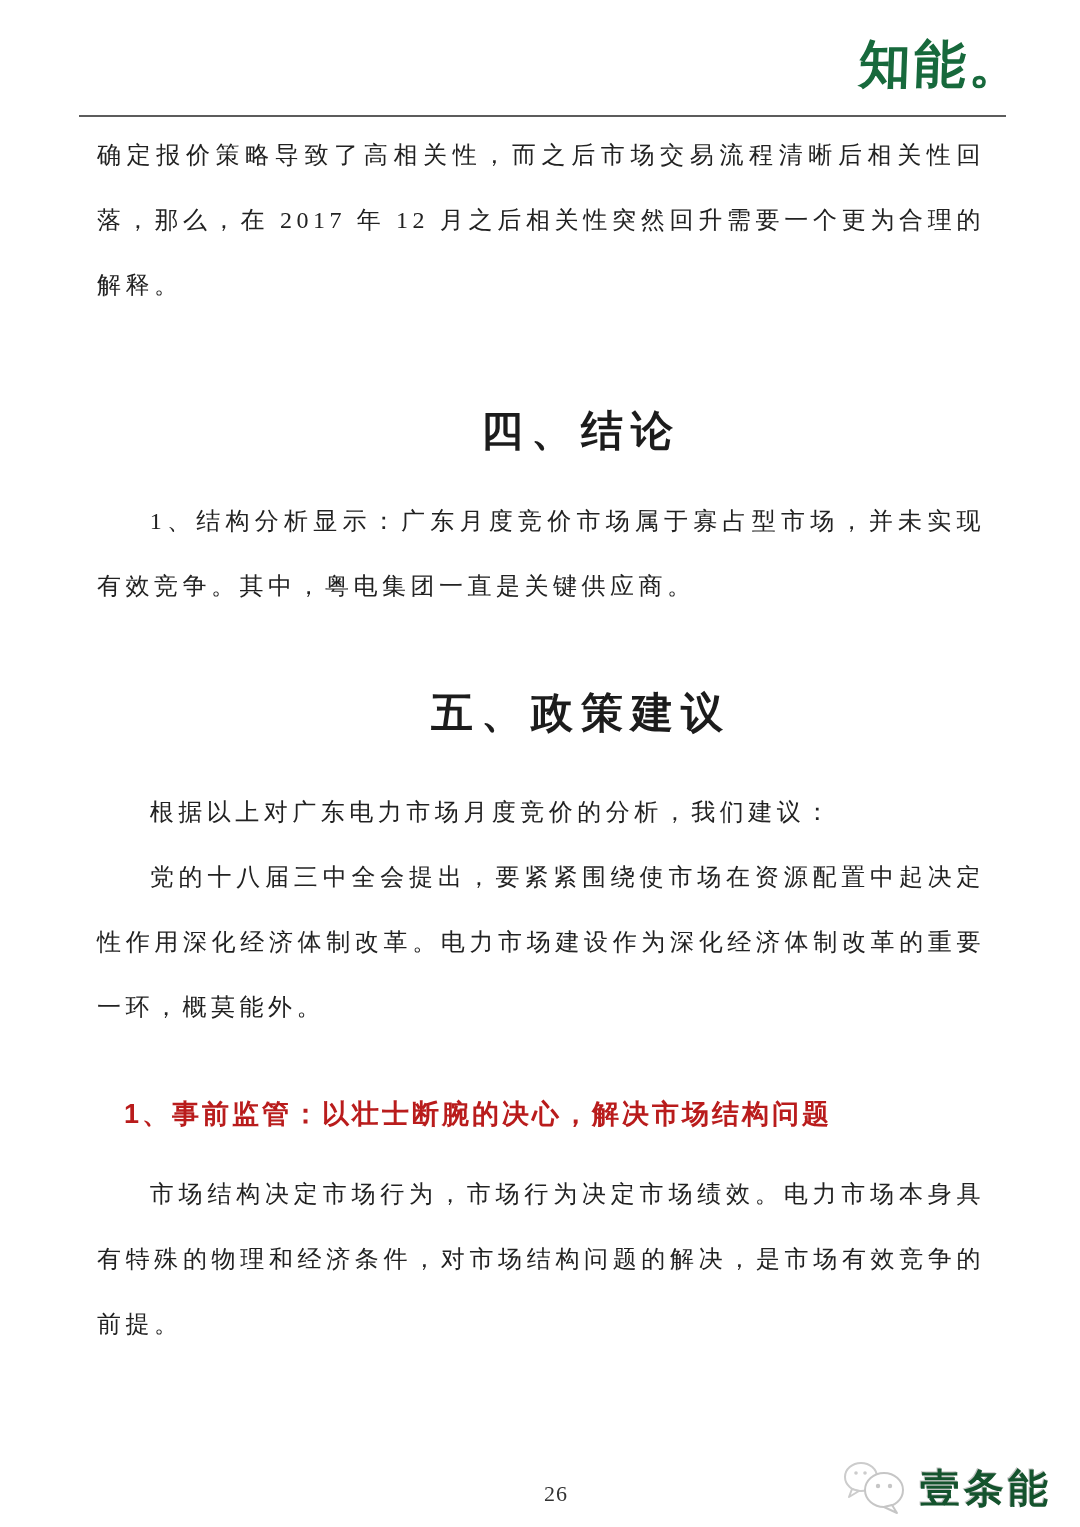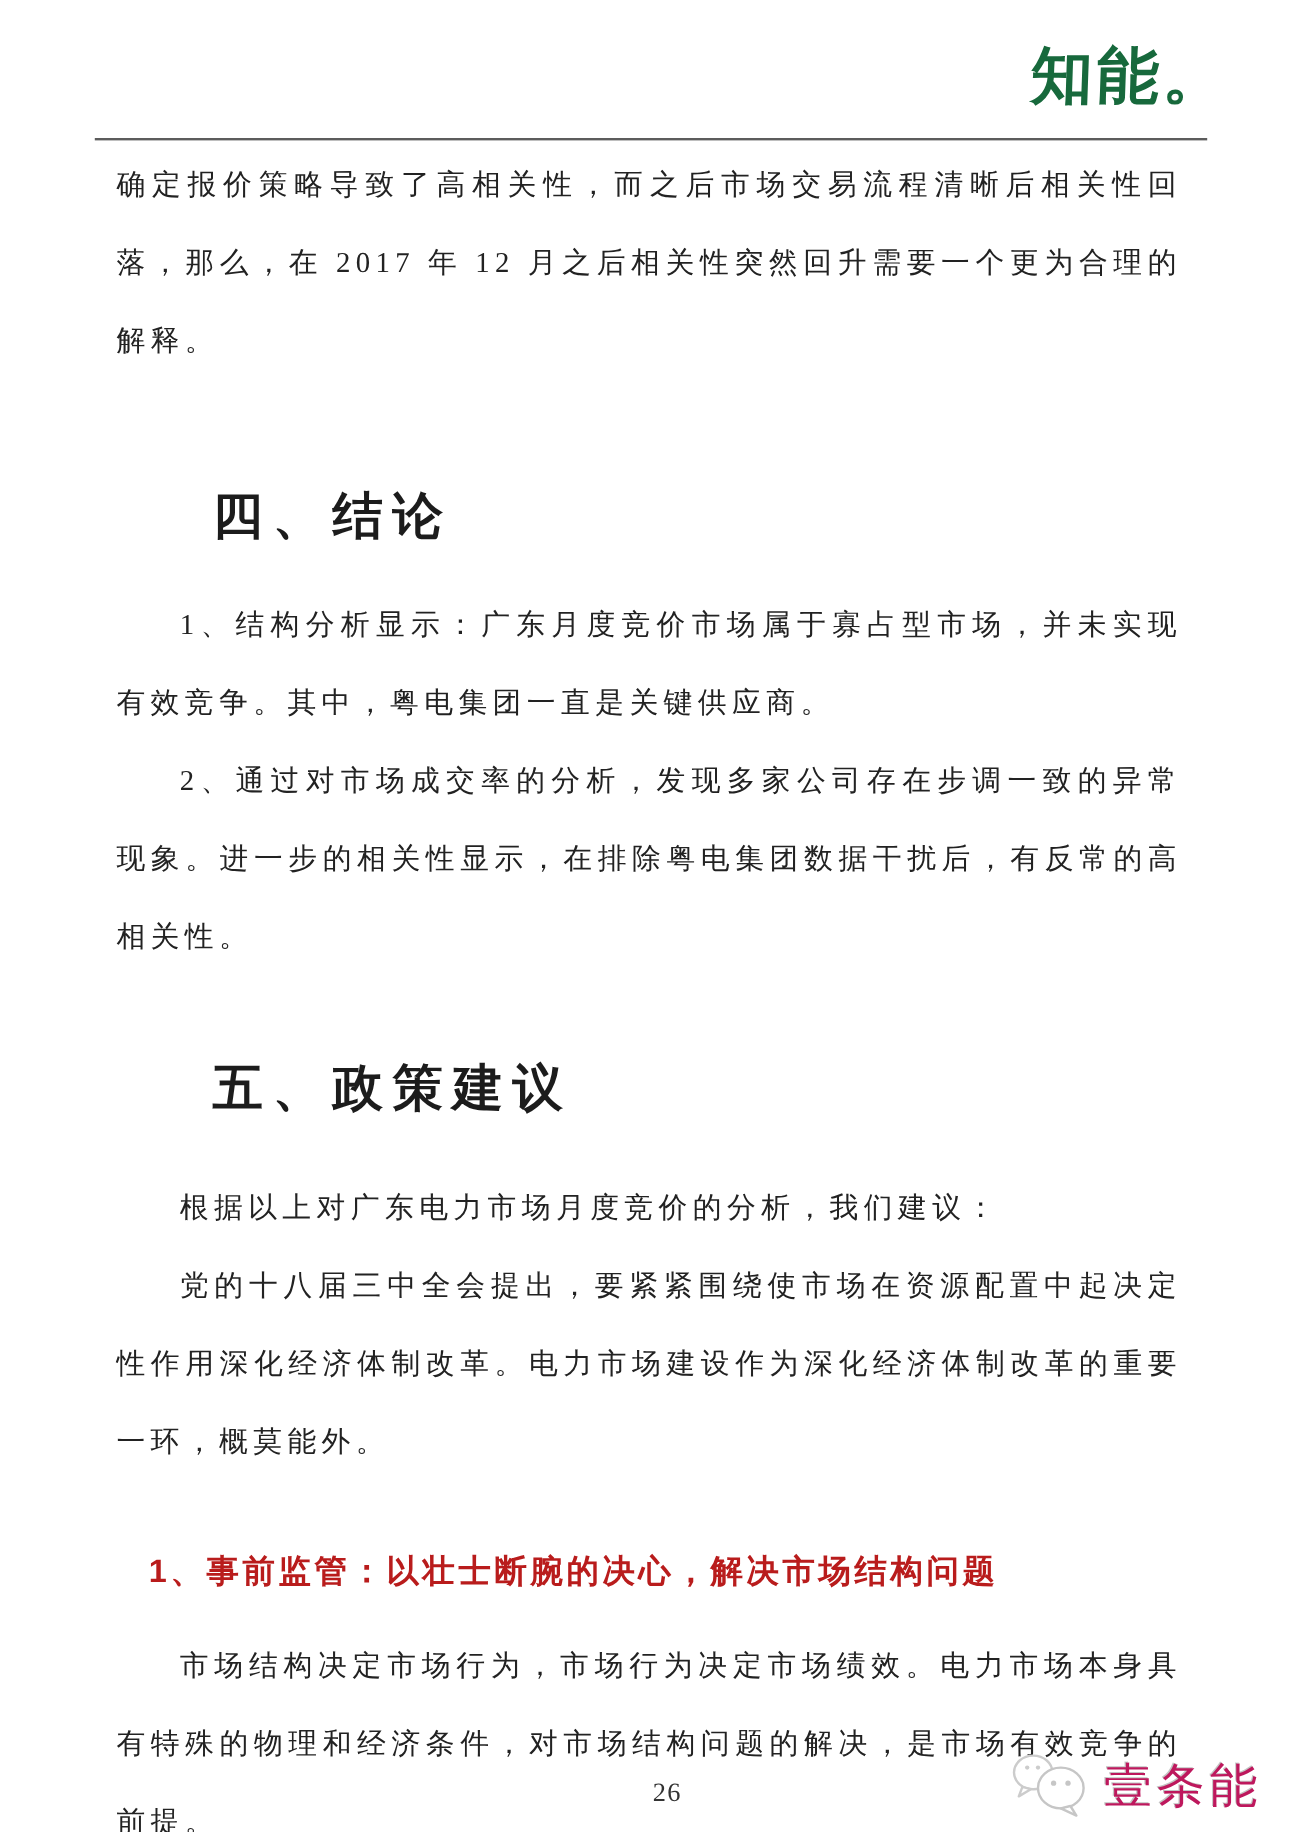--- a/index.html
+++ b/index.html
@@ -50,21 +50,21 @@
   .content p { margin: 0; text-indent: 2.2em; }
   .content p.no-indent { text-indent: 0; }
 
   .section-heading {
     margin: 0;
     padding-left: 80px;           
     font-size: 42px;
     font-weight: bold;
     letter-spacing: 8px;
     line-height: 60px;
-    text-align: left;
+    text-align: center;
     text-indent: 0;
     color: #1c1c1c;
   }
   .heading-conclusion { margin-top: 83px;  margin-bottom: 28px; }
   .heading-policy     { margin-top: 64px; margin-bottom: 37px; }
 
   .sub-heading {
     margin: 42px 0 15px 0;
     font-family: "Liberation Sans", "DejaVu Sans", sans-serif;
     font-size: 27px;
@@ -92,45 +92,44 @@
     position: absolute;
     right: 28px;
     bottom: 8px;
     display: flex;
     align-items: center;
     gap: 6px;
   }
   .watermark-icon { width: 74px; height: 62px; }
   .watermark-text {
     font-family: "Liberation Sans", "DejaVu Sans", sans-serif;
-    font-weight: normal;
+    font-weight: bold;
     font-size: 40px;
     letter-spacing: 4px;
-    color: #be185d;
+    color: #14532d;
     text-shadow: -1px -1px 0 #c3c3c3, 1px 1px 0 #ffffff;
   }
 </style>
 </head>
 <body>
 
 <div class="page">
 
   <div class="logo">知能。</div>
 
   <div class="header-rule"></div>
 
   <div class="content">
 
     <p class="no-indent">确定报价策略导致了高相关性，而之后市场交易流程清晰后相关性回落，那么，在 2017 年 12 月之后相关性突然回升需要一个更为合理的解释。</p>
 
     <h2 class="section-heading heading-conclusion">四、结论</h2>
 
     <p>1、结构分析显示：广东月度竞价市场属于寡占型市场，并未实现有效竞争。其中，粤电集团一直是关键供应商。</p>
 
-    <p>2、通过对市场成交率的分析，发现多家公司存在步调一致的异常现象。进一步的相关性显示，在排除粤电集团数据干扰后，有反常的高相关性。</p>
 
     <h2 class="section-heading heading-policy">五、政策建议</h2>
 
     <p>根据以上对广东电力市场月度竞价的分析，我们建议：</p>
 
     <p>党的十八届三中全会提出，要紧紧围绕使市场在资源配置中起决定性作用深化经济体制改革。电力市场建设作为深化经济体制改革的重要一环，概莫能外。</p>
 
     <h3 class="sub-heading">1、事前监管：以壮士断腕的决心，解决市场结构问题</h3>
 
     <p>市场结构决定市场行为，市场行为决定市场绩效。电力市场本身具有特殊的物理和经济条件，对市场结构问题的解决，是市场有效竞争的前提。</p>

